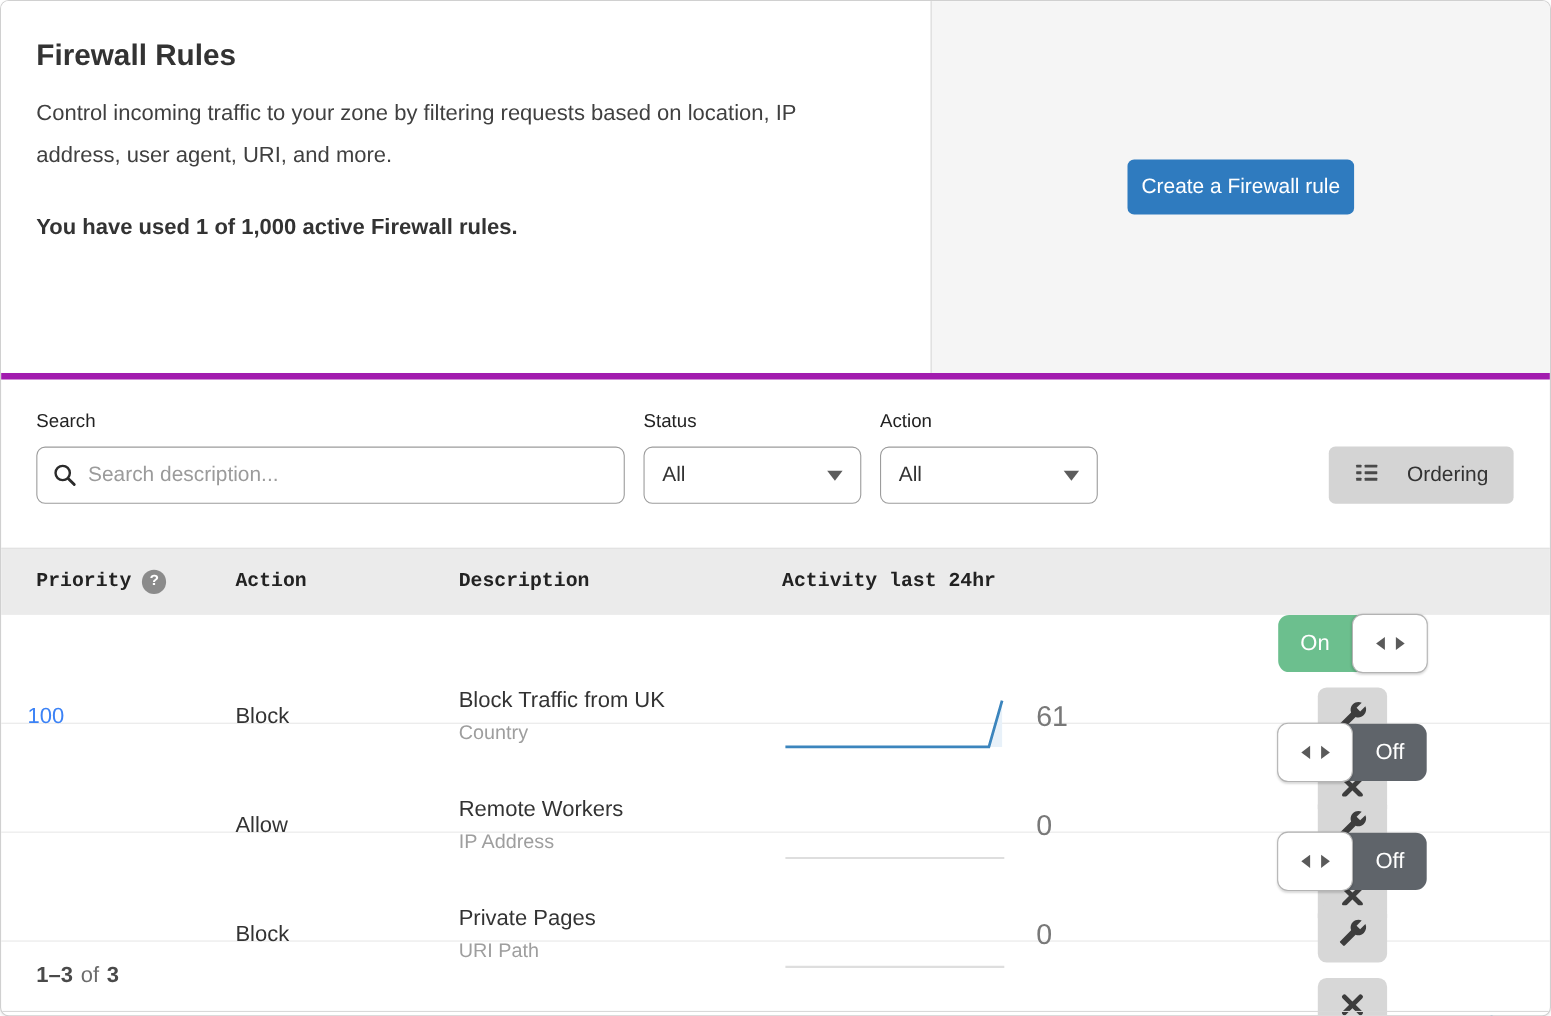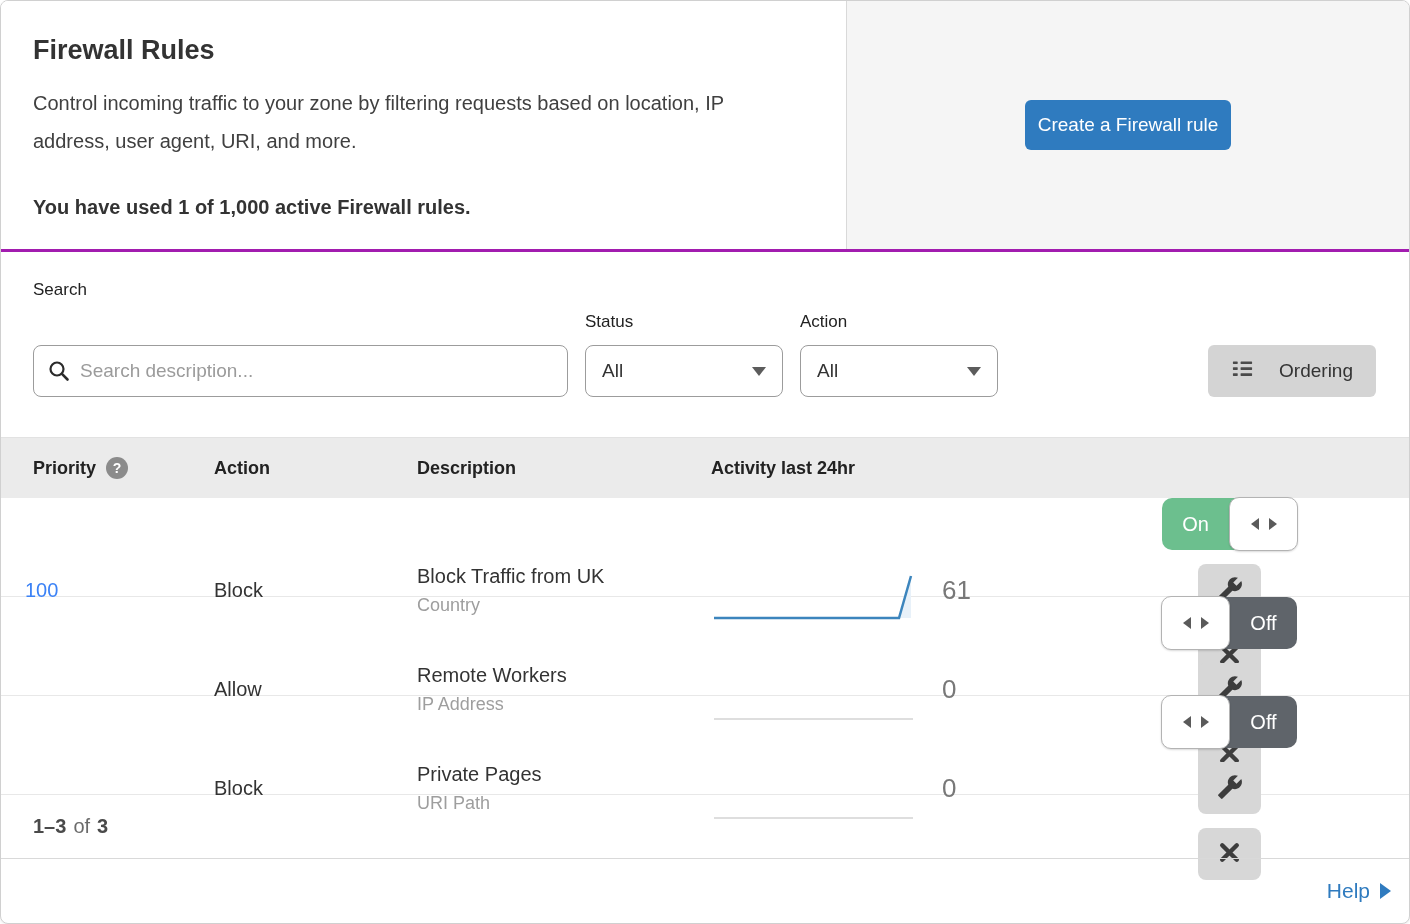--- a/index.html
+++ b/index.html
@@ -8,37 +8,37 @@
 
   .card {
     width:1410px; height:924px;
     border:1px solid #d0d0d0; border-radius:8px;
     overflow:hidden; background:#fff;
     box-shadow:0 1px 3px rgba(0,0,0,.08);
     display:flex; flex-direction:column;
   }
 
   
-  .hdr { display:flex; height:251px; border-bottom:3px solid #a21caf; flex:0 0 auto; }
+  .hdr { display:flex; height:344px; border-bottom:6px solid #a21caf; flex:0 0 auto; }
   .hdr-left { width:845px; padding:34px 40px 0 32px; background:#fff; }
   .hdr-title { font-size:27px; font-weight:bold; color:#333; }
   .hdr-desc { margin-top:18px; font-size:20px; line-height:38px; color:#404040; max-width:770px; }
   .hdr-usage { margin-top:36px; font-size:20px; font-weight:bold; color:#333; }
   .hdr-right { flex:1; background:#f5f5f5; border-left:1px solid #d9d9d9;
                display:flex; align-items:center; justify-content:center; }
   .btn-primary {
     background:#2f7bbf; color:#fff; border:none; border-radius:6px;
     font-family:inherit; font-size:19px; padding:14px 13px; cursor:pointer;
   }
 
   
   .filters { display:flex; padding:28px 33px 40px 32px; align-items:flex-end; flex:0 0 auto; }
   .fgroup { display:flex; flex-direction:column; }
   .flabel { font-size:17px; color:#222; margin-bottom:13px; }
-  .search-wrap { position:relative; width:535px;margin-top:32px; }
+  .search-wrap { position:relative; width:535px; }
   .search-input {
     width:100%; height:52px; border:1px solid #9c9c9c; border-radius:8px;
     padding:0 14px 0 46px; font-family:inherit; font-size:19px; color:#333;
   }
   .search-input::placeholder { color:#9b9b9b; }
   .search-icon { position:absolute; left:14px; top:14px; }
   .select {
     width:198px; height:52px; border:1px solid #9c9c9c; border-radius:8px;
     margin-left:17px; background:#fff; display:flex; align-items:center;
     padding:0 16px; font-size:19px; color:#333; cursor:pointer;
@@ -50,21 +50,21 @@
     border-top:9px solid #5c5c5c; }
   .btn-ordering {
     margin-left:auto; height:52px; background:#d4d4d4; border:none; border-radius:6px;
     display:flex; align-items:center; gap:25px; padding:0 23px;
     font-family:inherit; font-size:19px; color:#333; cursor:pointer;
   }
 
   
   .grid-row { display:grid; grid-template-columns:213px 203px 294px 375px 1fr; align-items:center; }
   .thead { background:#ebebeb; height:61px; border-top:1px solid #e2e2e2; flex:0 0 auto; }
-  .th { font-size:18px; font-weight:bold; color:#222; }
+  .th { font-size:18px; font-weight:bold; color:#222;font-family:Liberation Mono, monospace; }
   .th-priority { padding-left:32px; display:flex; align-items:center; gap:10px; }
   .help-badge { width:22px; height:22px; border-radius:50%; background:#8b8b8b; color:#fff;
     font-size:14px; font-weight:bold; display:flex; align-items:center; justify-content:center; cursor:pointer; }
 
   .trow { height:99px; border-bottom:1px solid #e8e8e8; flex:0 0 auto; }
   .trow:first-of-type { border-top:none; }
   .cell-priority { padding-left:24px; font-size:20px; color:#3b82f6; }
   .cell-action { font-size:20px; color:#333; }
   .desc-main { font-size:20px; color:#333; }
   .desc-sub { font-size:18px; color:#9e9e9e; margin-top:7px; }

